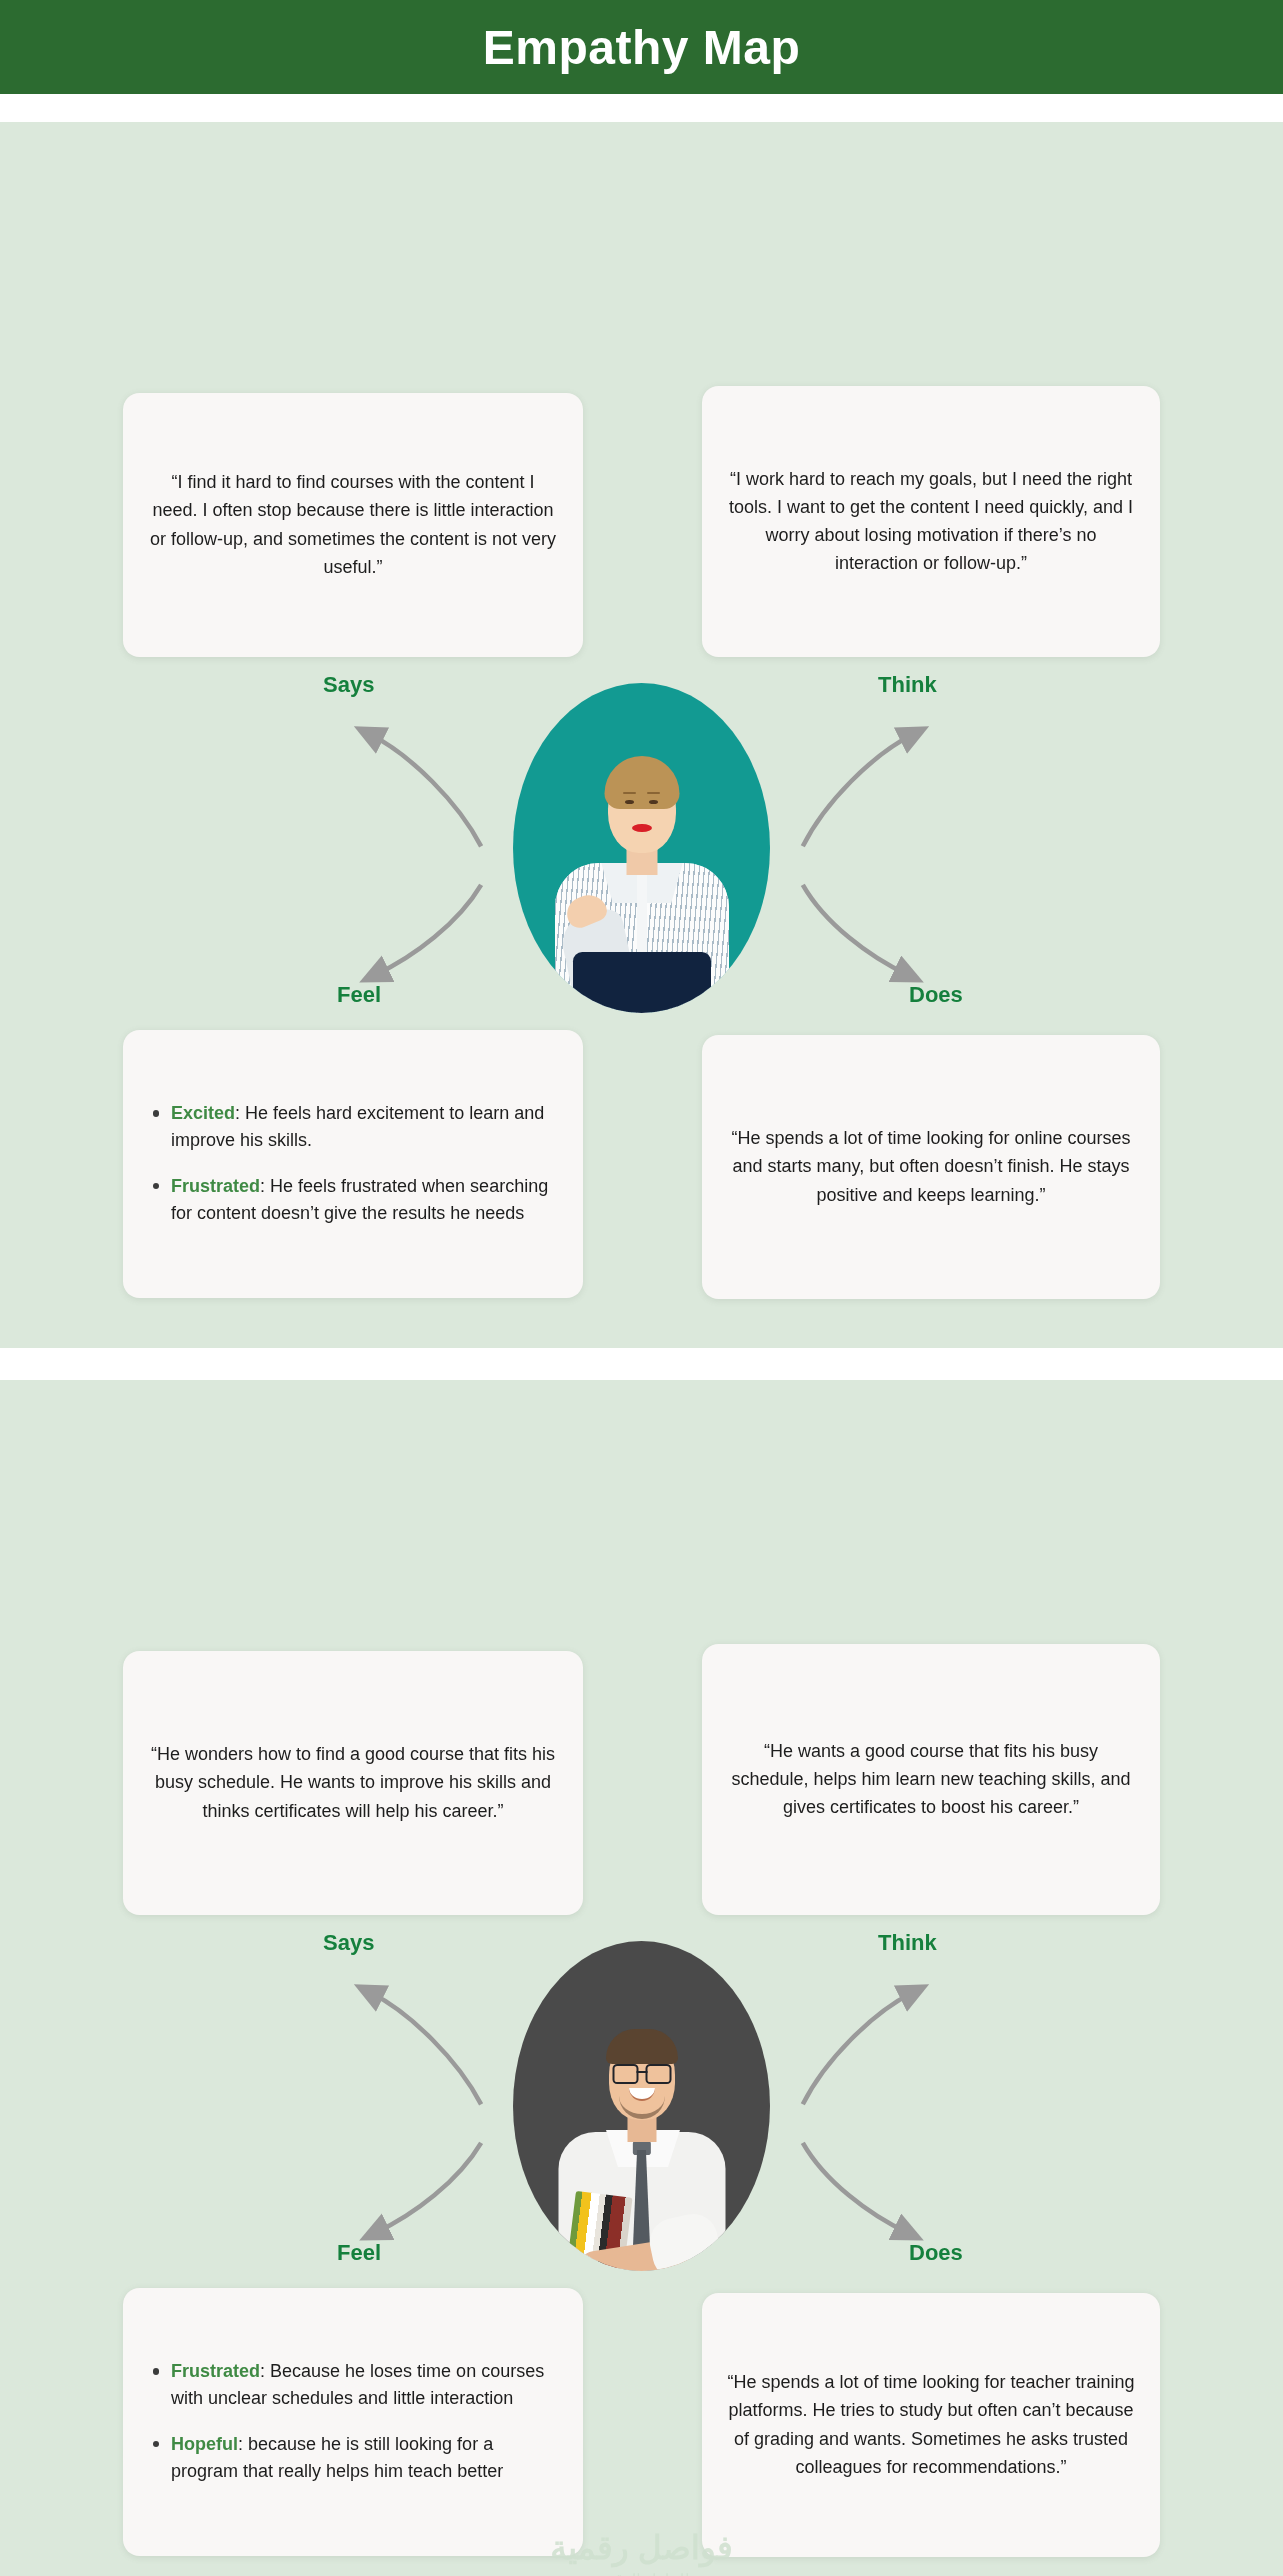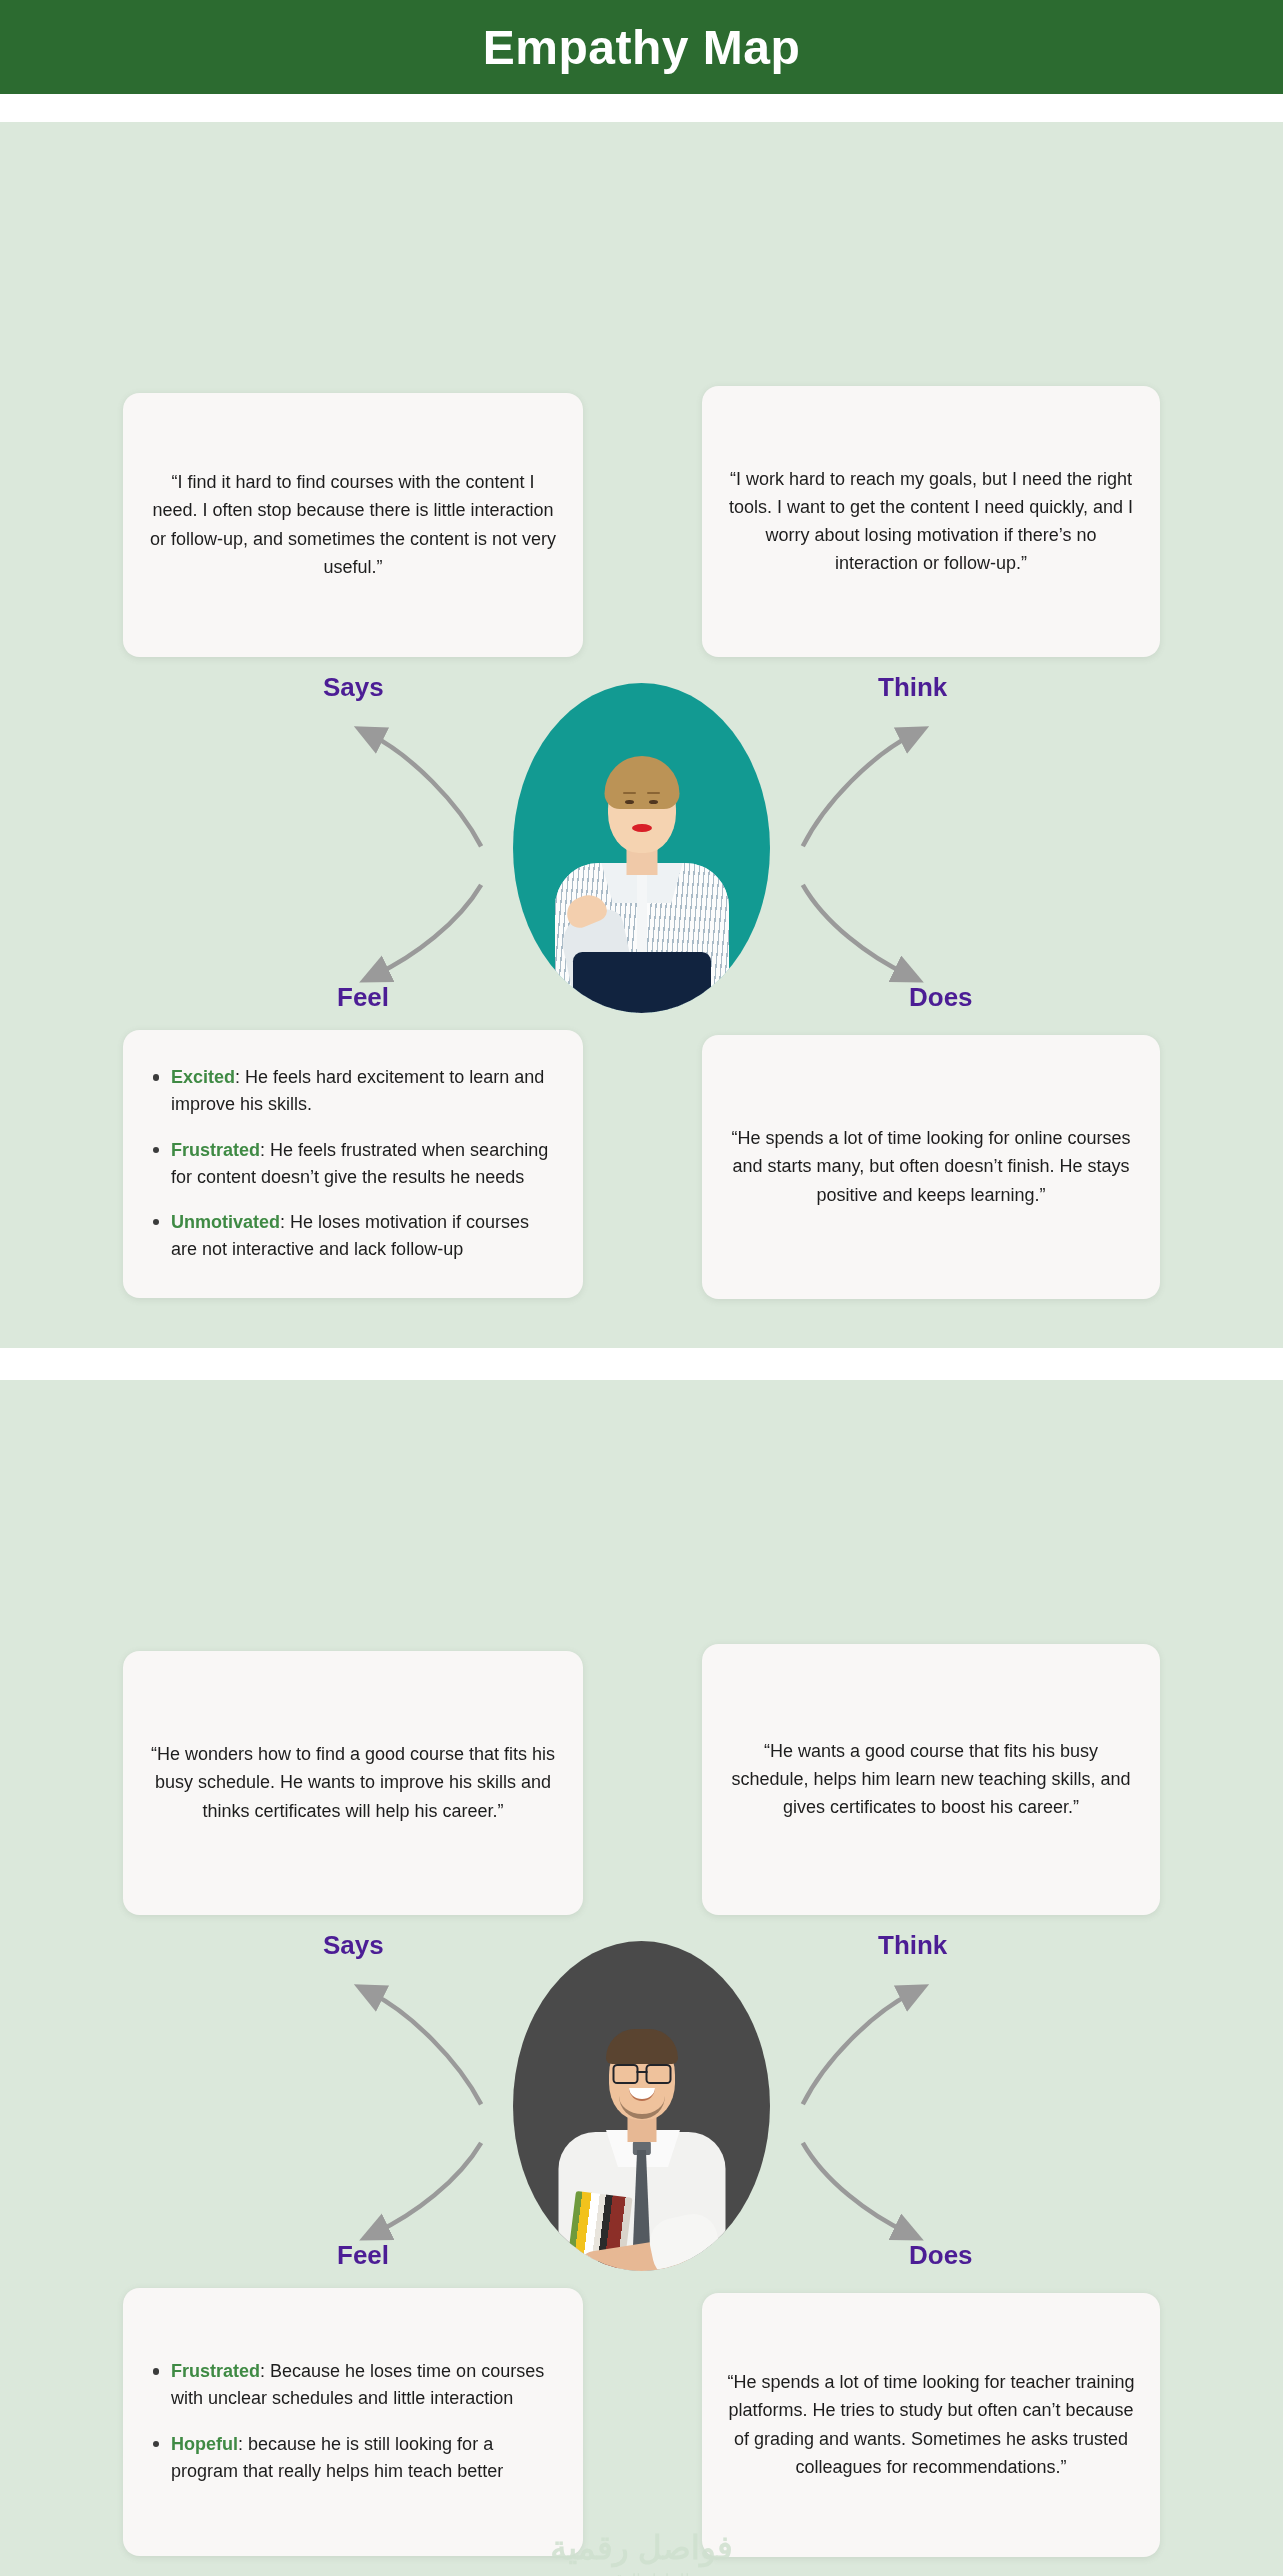--- a/index.html
+++ b/index.html
@@ -89,23 +89,23 @@
     background:#3c3c3c;
   }
   .bullets .lbl {
     font-weight:bold;
     color:#3f8a44;
   }
 
   
   .qlabel {
     position:absolute;
-    font-size:26px;
+    font-size:22px;
     font-weight:bold;
-    color:#4c1d95;
+    color:#15803d;
     white-space:nowrap;
   }
   .q-says  { left:323px; top:550px; }
   .q-think { left:878px; top:550px; }
   .q-feel  { left:337px; top:860px; }
   .q-does  { left:909px; top:860px; }
 
   
   .portrait {
     position:absolute;
@@ -317,23 +317,20 @@
     <div class="quote">“I find it hard to find courses with the content I need. I often stop because there is little interaction or follow-up, and sometimes the content is not very useful.”</div>
   </div>
 
   <div class="card feel">
     <ul class="bullets">
       <li>
         <span class="lbl">Excited</span><span>: He feels hard excitement to learn and improve his skills.</span>
       </li>
       <li>
         <span class="lbl">Frustrated</span><span>: He feels frustrated when searching for content doesn’t give the results he needs</span>
-      </li>
-      <li>
-        <span class="lbl">Unmotivated</span><span>: He loses motivation if courses are not interactive and lack follow-up</span>
       </li>
     </ul>
   </div>
 
   <div class="card does">
     <div class="quote">“He spends a lot of time looking for online courses and starts many, but often doesn’t finish. He stays positive and keeps learning.”</div>
   </div>
 
   <div class="qlabel q-says">Says</div>
   <div class="qlabel q-think">Think</div>

